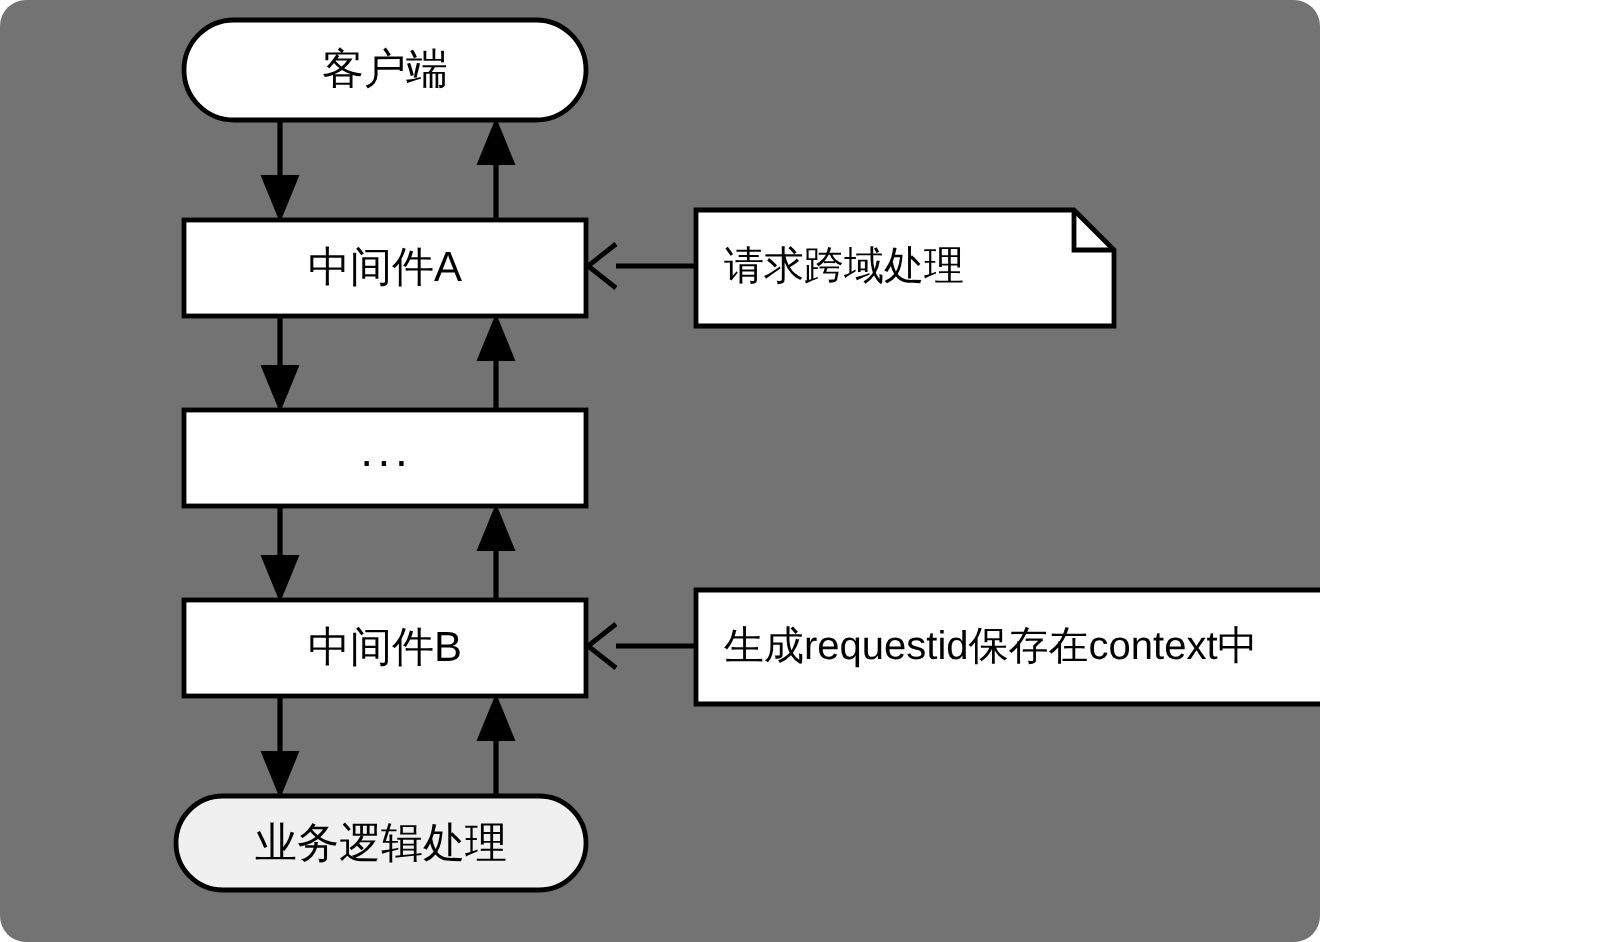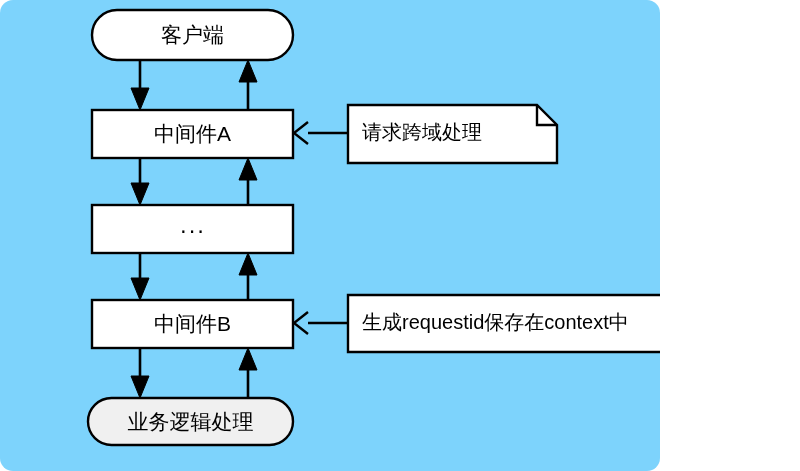--- a/index.html
+++ b/index.html
@@ -7,21 +7,21 @@
     padding: 0;
     background: #ffffff;
   }
   body {
     font-family: "Liberation Sans", "DejaVu Sans", sans-serif;
   }
   #canvas {
     position: relative;
     width: 660px;
     height: 471px;
-    background: #7dd3fc;
+    background: #737373;
     overflow: hidden;
     border-radius: 13px;
   }
   #diagram-svg {
     position: absolute;
     left: 0;
     top: 0;
     width: 800px;
     height: 471px;
   }

